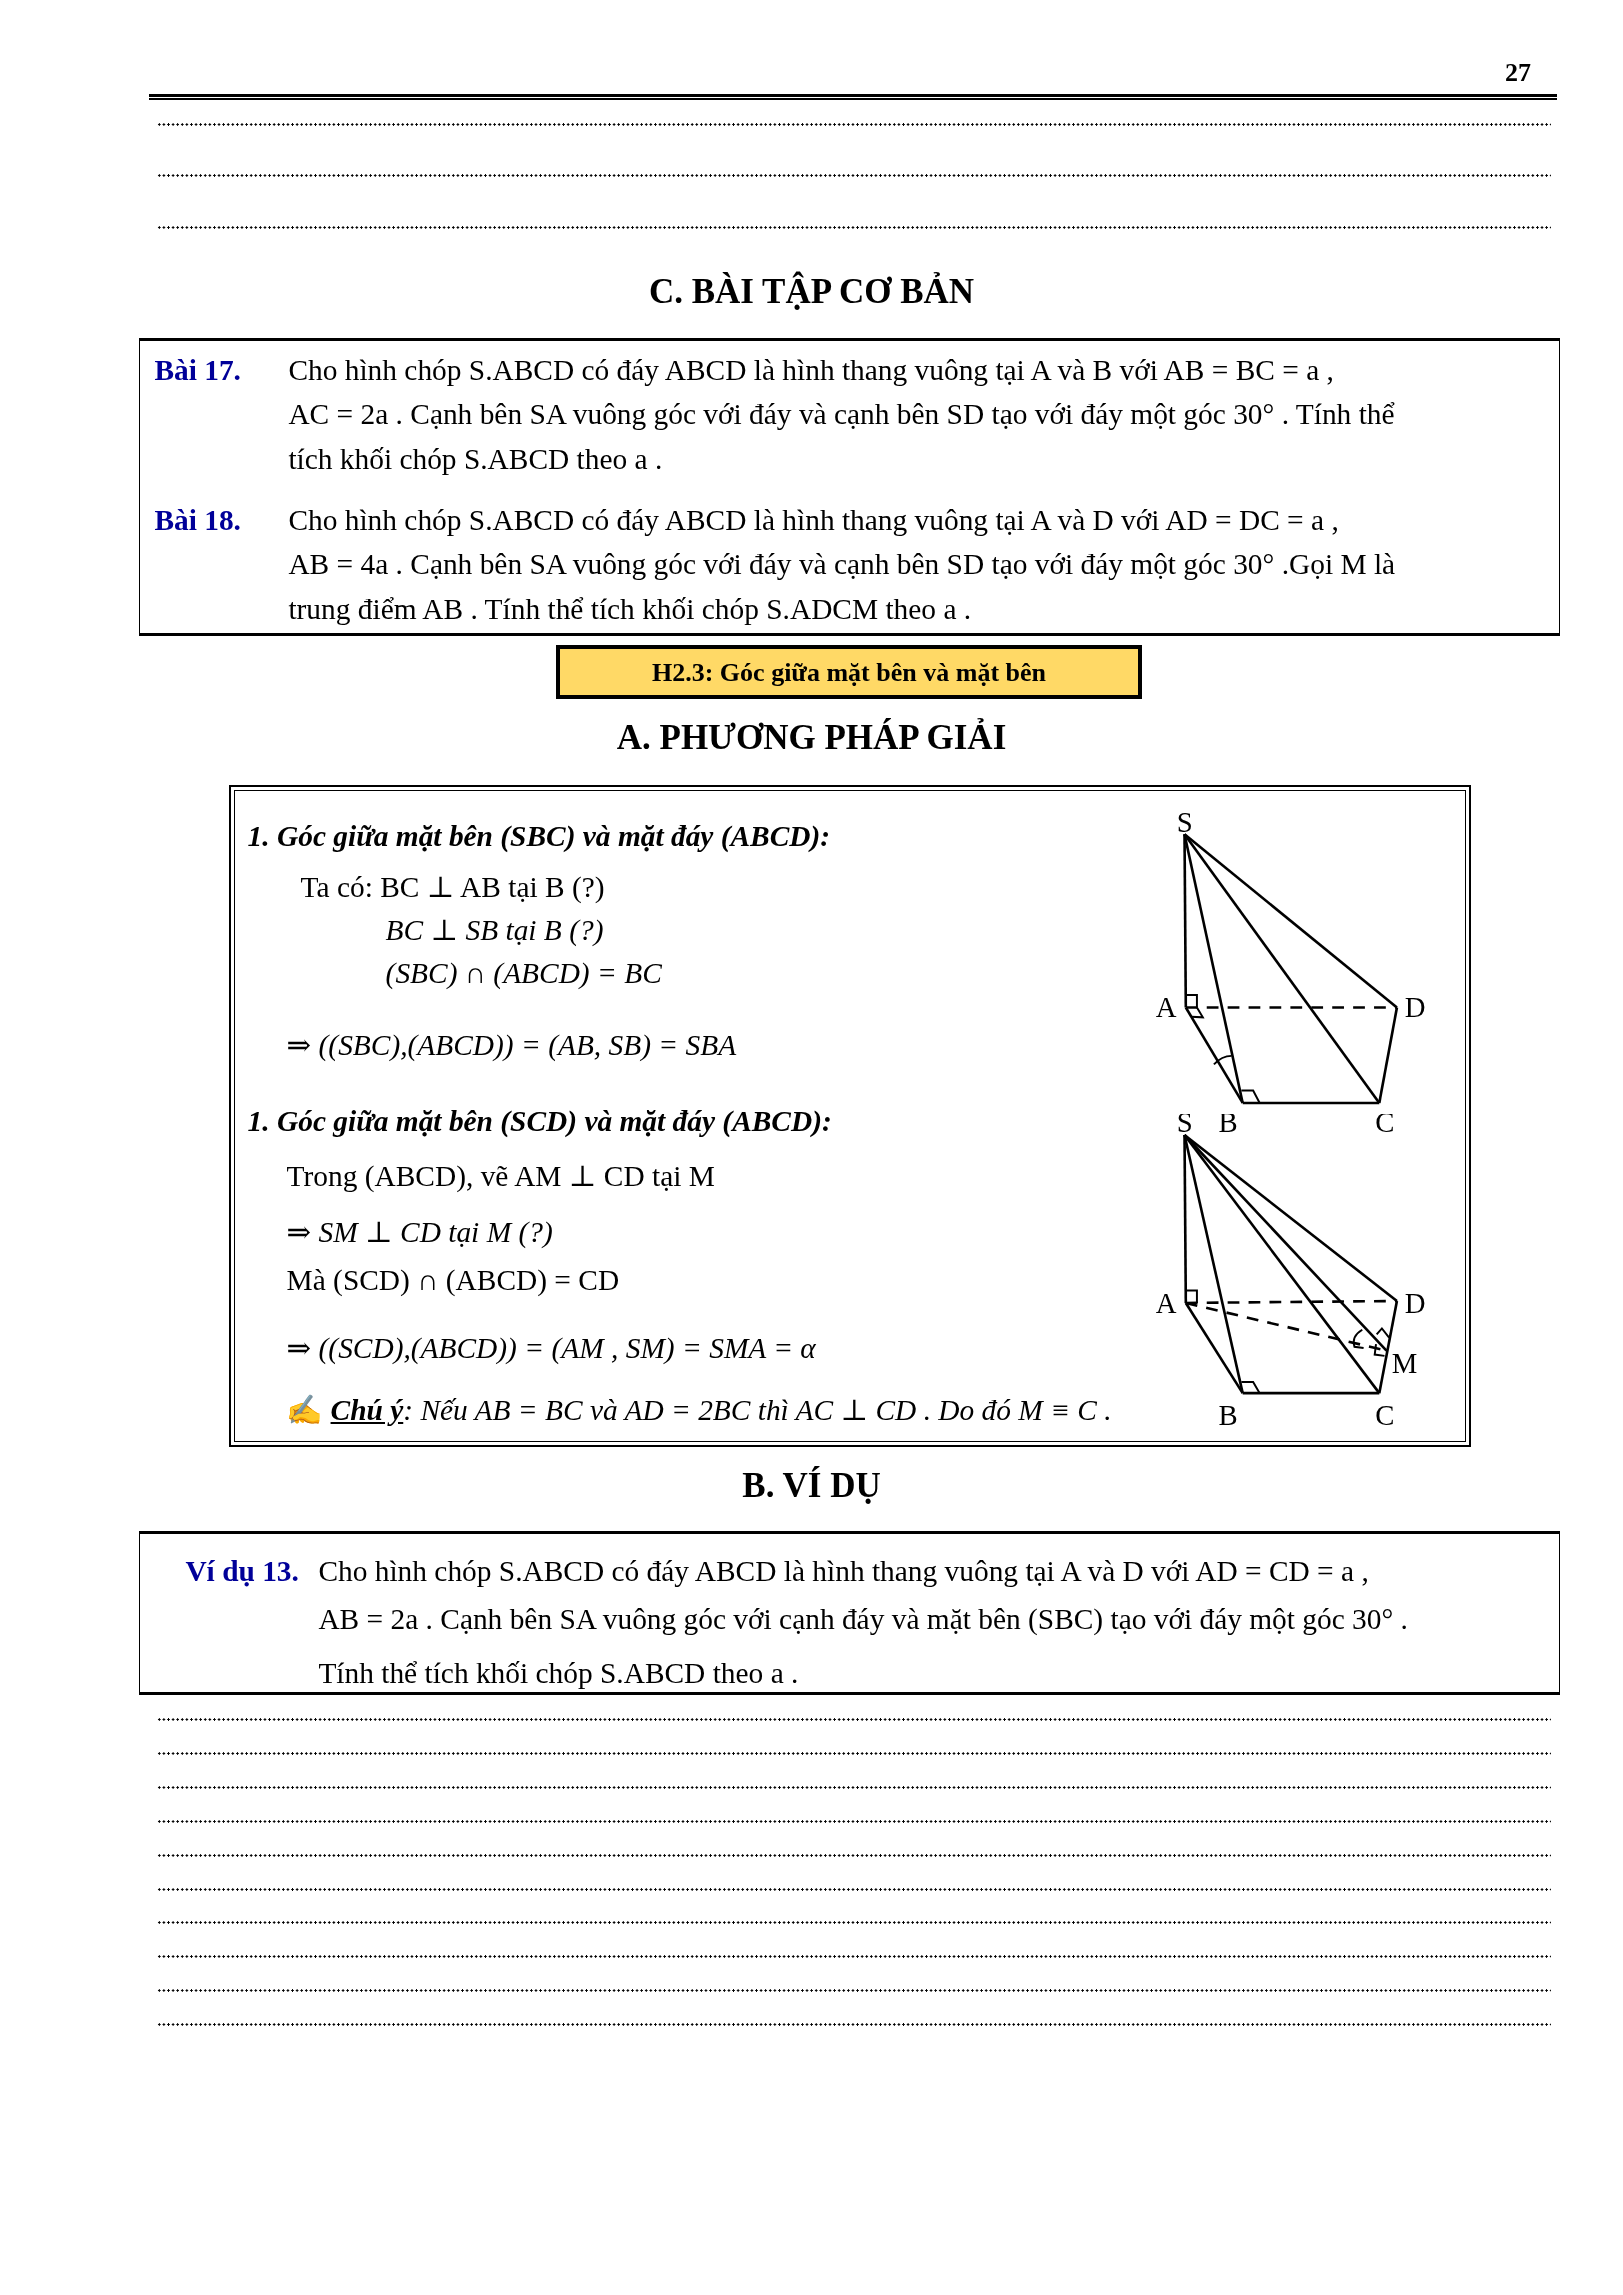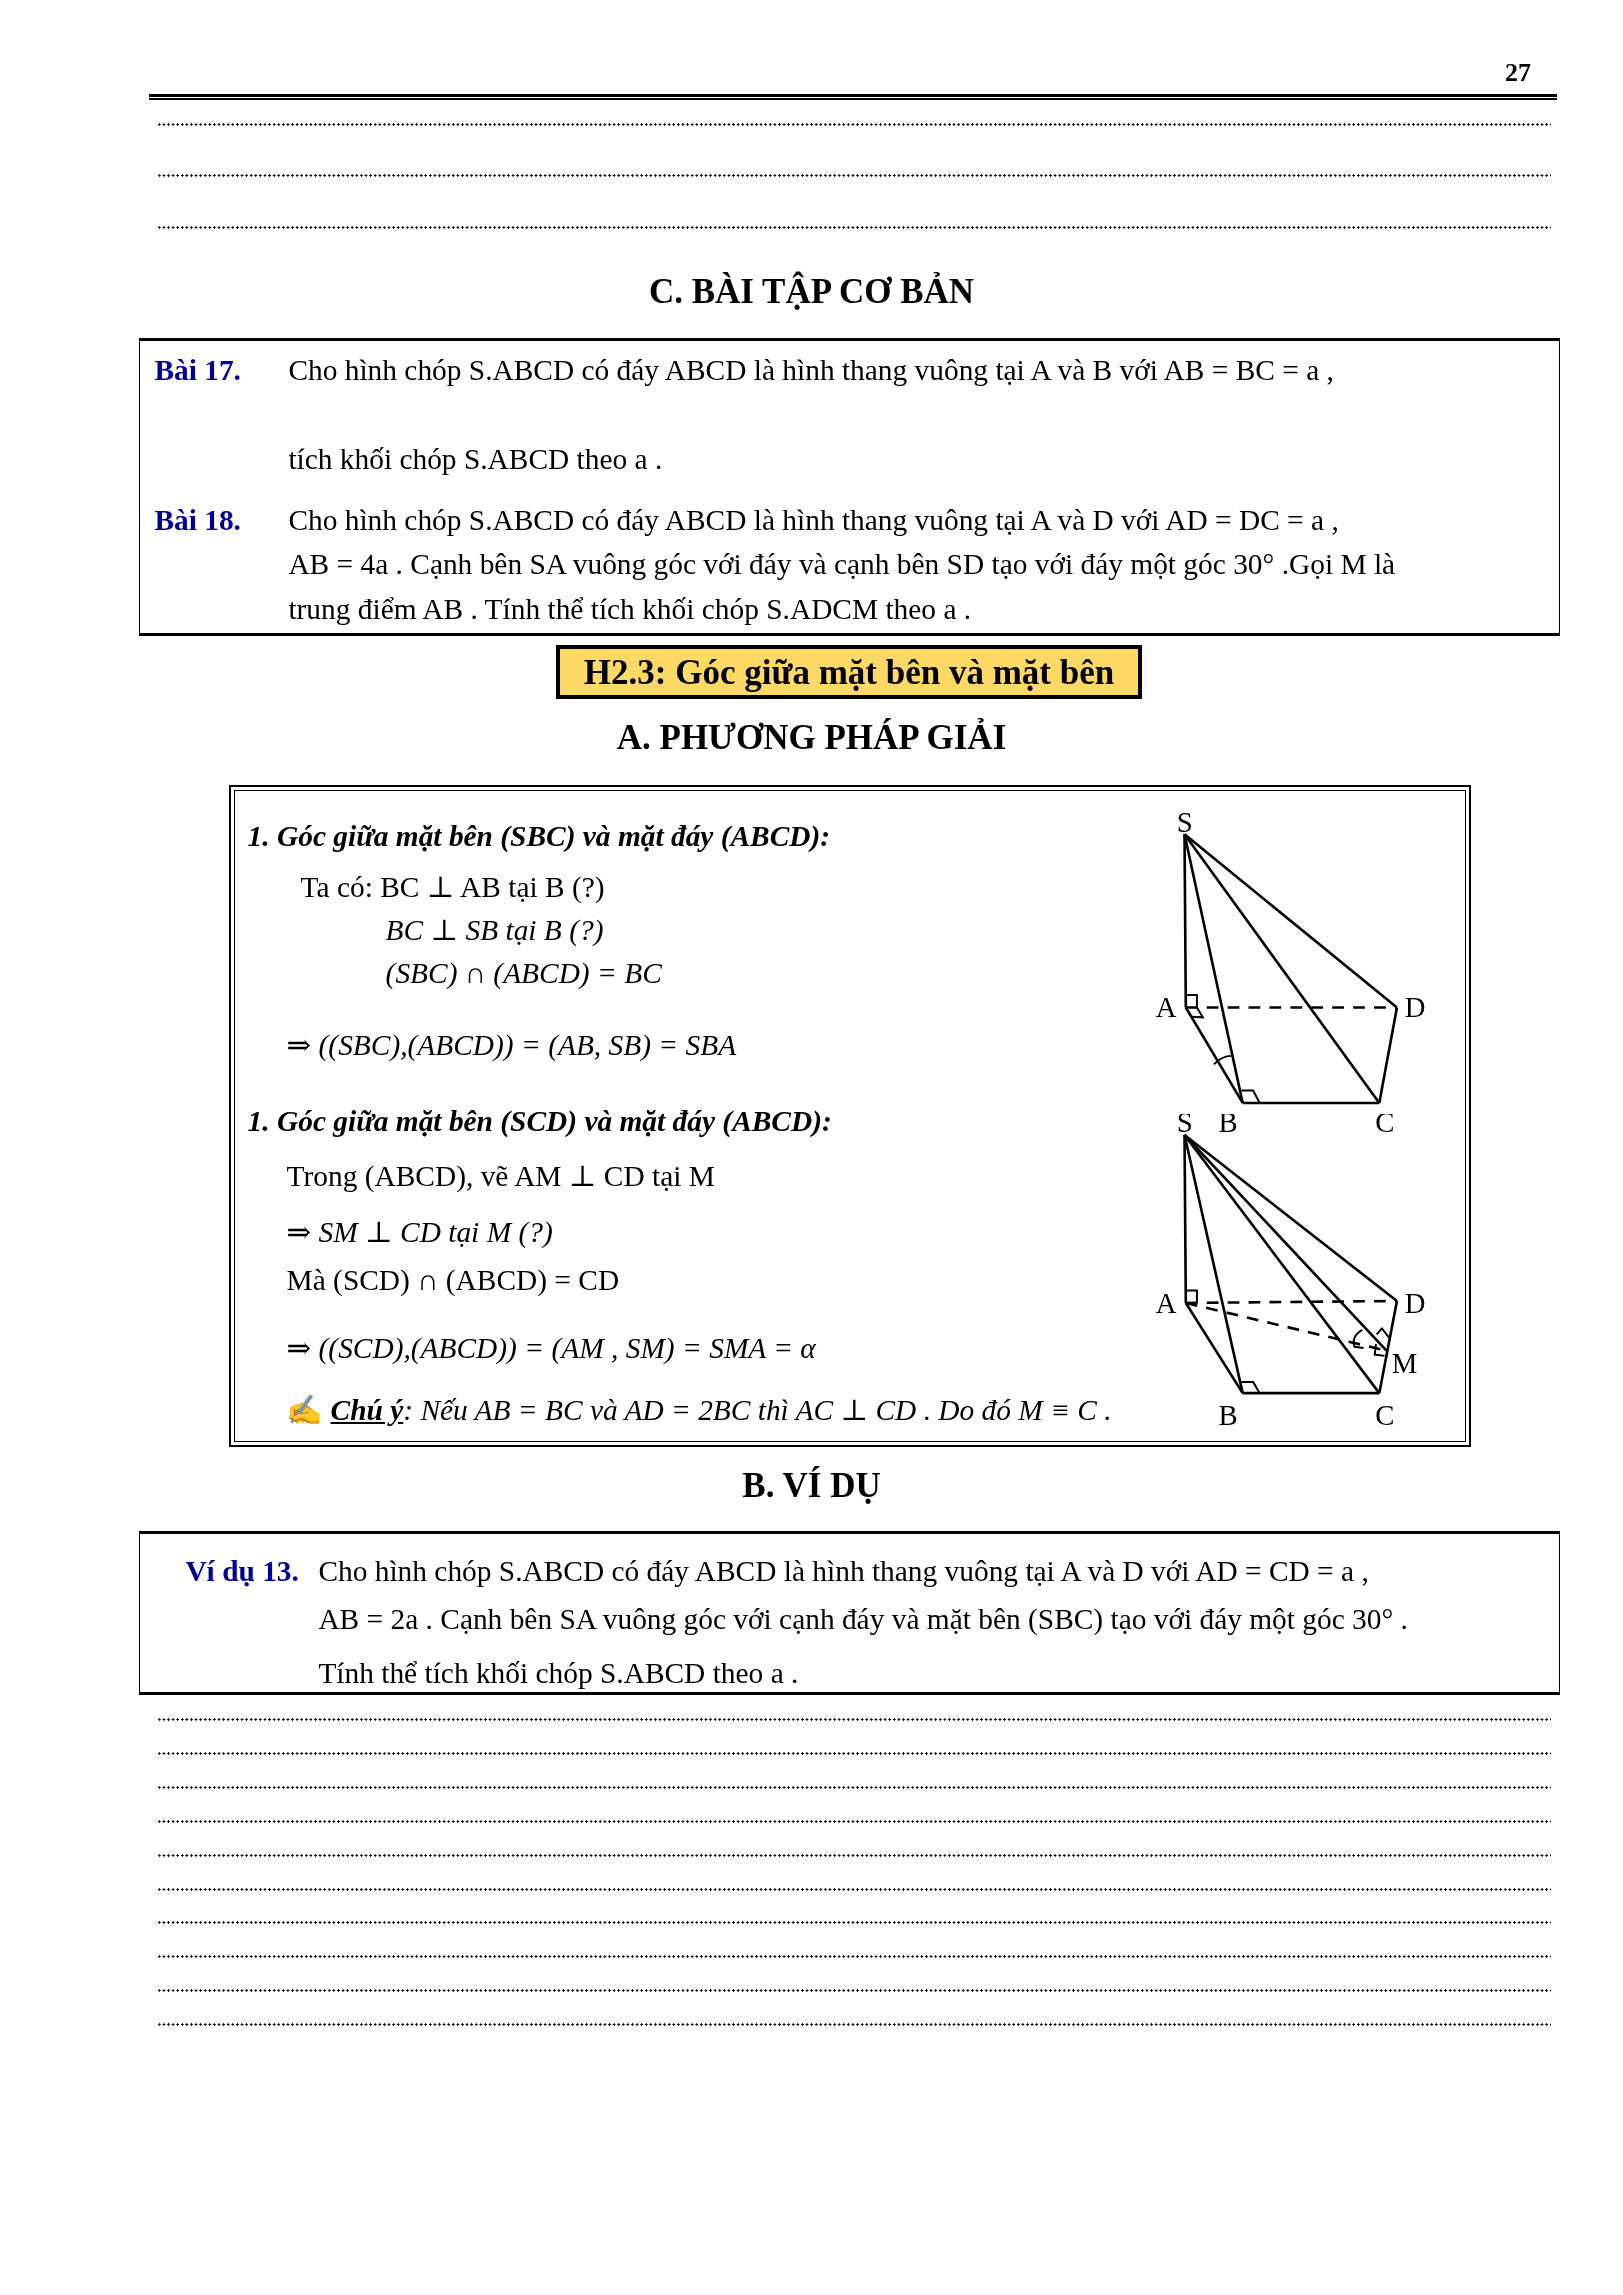--- a/index.html
+++ b/index.html
@@ -12,21 +12,21 @@
   .dots { left: 157px; width: 1394px; height: 2.6px;
           background-image: radial-gradient(circle, #000 0.9px, transparent 1.2px);
           background-size: 4.6px 2.6px; background-repeat: repeat-x; }
   .sec-title { left: 0; width: 1623px; text-align: center; font-weight: bold; font-size: 35px; }
   .box-thick { border-top: 3.3px solid #000; border-bottom: 3.3px solid #000; border-left: 1.3px solid #000; border-right: 1.3px solid #000; }
   .exercise { position: absolute; font-size: 29.4px; line-height: 44px; }
   .ex-label { position: absolute; left: 0; top: 0; font-weight: bold; color: #000099; white-space: nowrap; }
   .ex-text { position: absolute; text-align: justify; }
   .heading-box { left: 556px; top: 645px; width: 586px; height: 54px; background: #000; padding: 2.6px; box-sizing: border-box; }
   .heading-inner { width: 100%; height: 100%; border: 2px solid #000; background: #FFD966; box-sizing: border-box;
-                   font-weight: bold; font-size: 35px; line-height: 46px; text-align: center; white-space: nowrap; outline: 2px solid #FFD966; outline-offset: -3.9px; }
+                   font-weight: bold; font-size: 26px; line-height: 46px; text-align: center; white-space: nowrap; outline: 2px solid #FFD966; outline-offset: -3.9px; }
   .method { left: 229px; top: 785px; width: 1242px; height: 662px; border: 2.6px solid #000; box-sizing: border-box; }
   .method-inner { position: absolute; left: 2.6px; top: 2.6px; right: 2.6px; bottom: 2.6px; border: 1.3px solid #000; }
   .mline { position: absolute; font-size: 29.4px; white-space: nowrap; }
   .mhead { font-weight: bold; font-style: italic; }
   .mi { font-style: italic; }
   .note-u { text-decoration: underline; font-weight: bold; font-style: italic; }
   svg text { font-family: "Liberation Serif", serif; }
 </style>
 </head>
 <body>
@@ -38,20 +38,21 @@
 <div class="abs dots" style="top:123px"></div>
 <div class="abs dots" style="top:174px"></div>
 <div class="abs dots" style="top:226px"></div>
 
 <div class="abs sec-title" style="top:272px">C. BÀI TẬP CƠ BẢN</div>
 
 <div class="abs box-thick" style="left:139px; top:338px; width:1419px; height:292px;">
   <div class="exercise" style="left:14.4px; top:6.5px; width:1387px; height:137px;">
     <span class="ex-label">Bài 17.</span>
     <div class="ex-text" style="left:134px; top:0; width:1253px;">Cho hình chóp S.ABCD có đáy ABCD là hình thang vuông tại A và B với AB = BC = a ,</div>
+    <div class="ex-text" style="left:134px; top:44px; width:1253px;">AC = 2a . Cạnh bên SA vuông góc với đáy và cạnh bên SD tạo với đáy một góc 30° . Tính thể</div>
     <div class="ex-text" style="left:134px; top:89px; width:1253px;">tích khối chóp S.ABCD theo a .</div>
   </div>
   <div class="exercise" style="left:14.4px; top:157px; width:1387px; height:137px;">
     <span class="ex-label">Bài 18.</span>
     <div class="ex-text" style="left:134px; top:0; width:1253px;">Cho hình chóp S.ABCD có đáy ABCD là hình thang vuông tại A và D với AD = DC = a ,</div>
     <div class="ex-text" style="left:134px; top:44px; width:1253px;">AB = 4a . Cạnh bên SA vuông góc với đáy và cạnh bên SD tạo với đáy một góc 30° .Gọi M là</div>
     <div class="ex-text" style="left:134px; top:89px; width:1253px;">trung điểm AB . Tính thể tích khối chóp S.ADCM theo a .</div>
   </div>
 </div>
 

